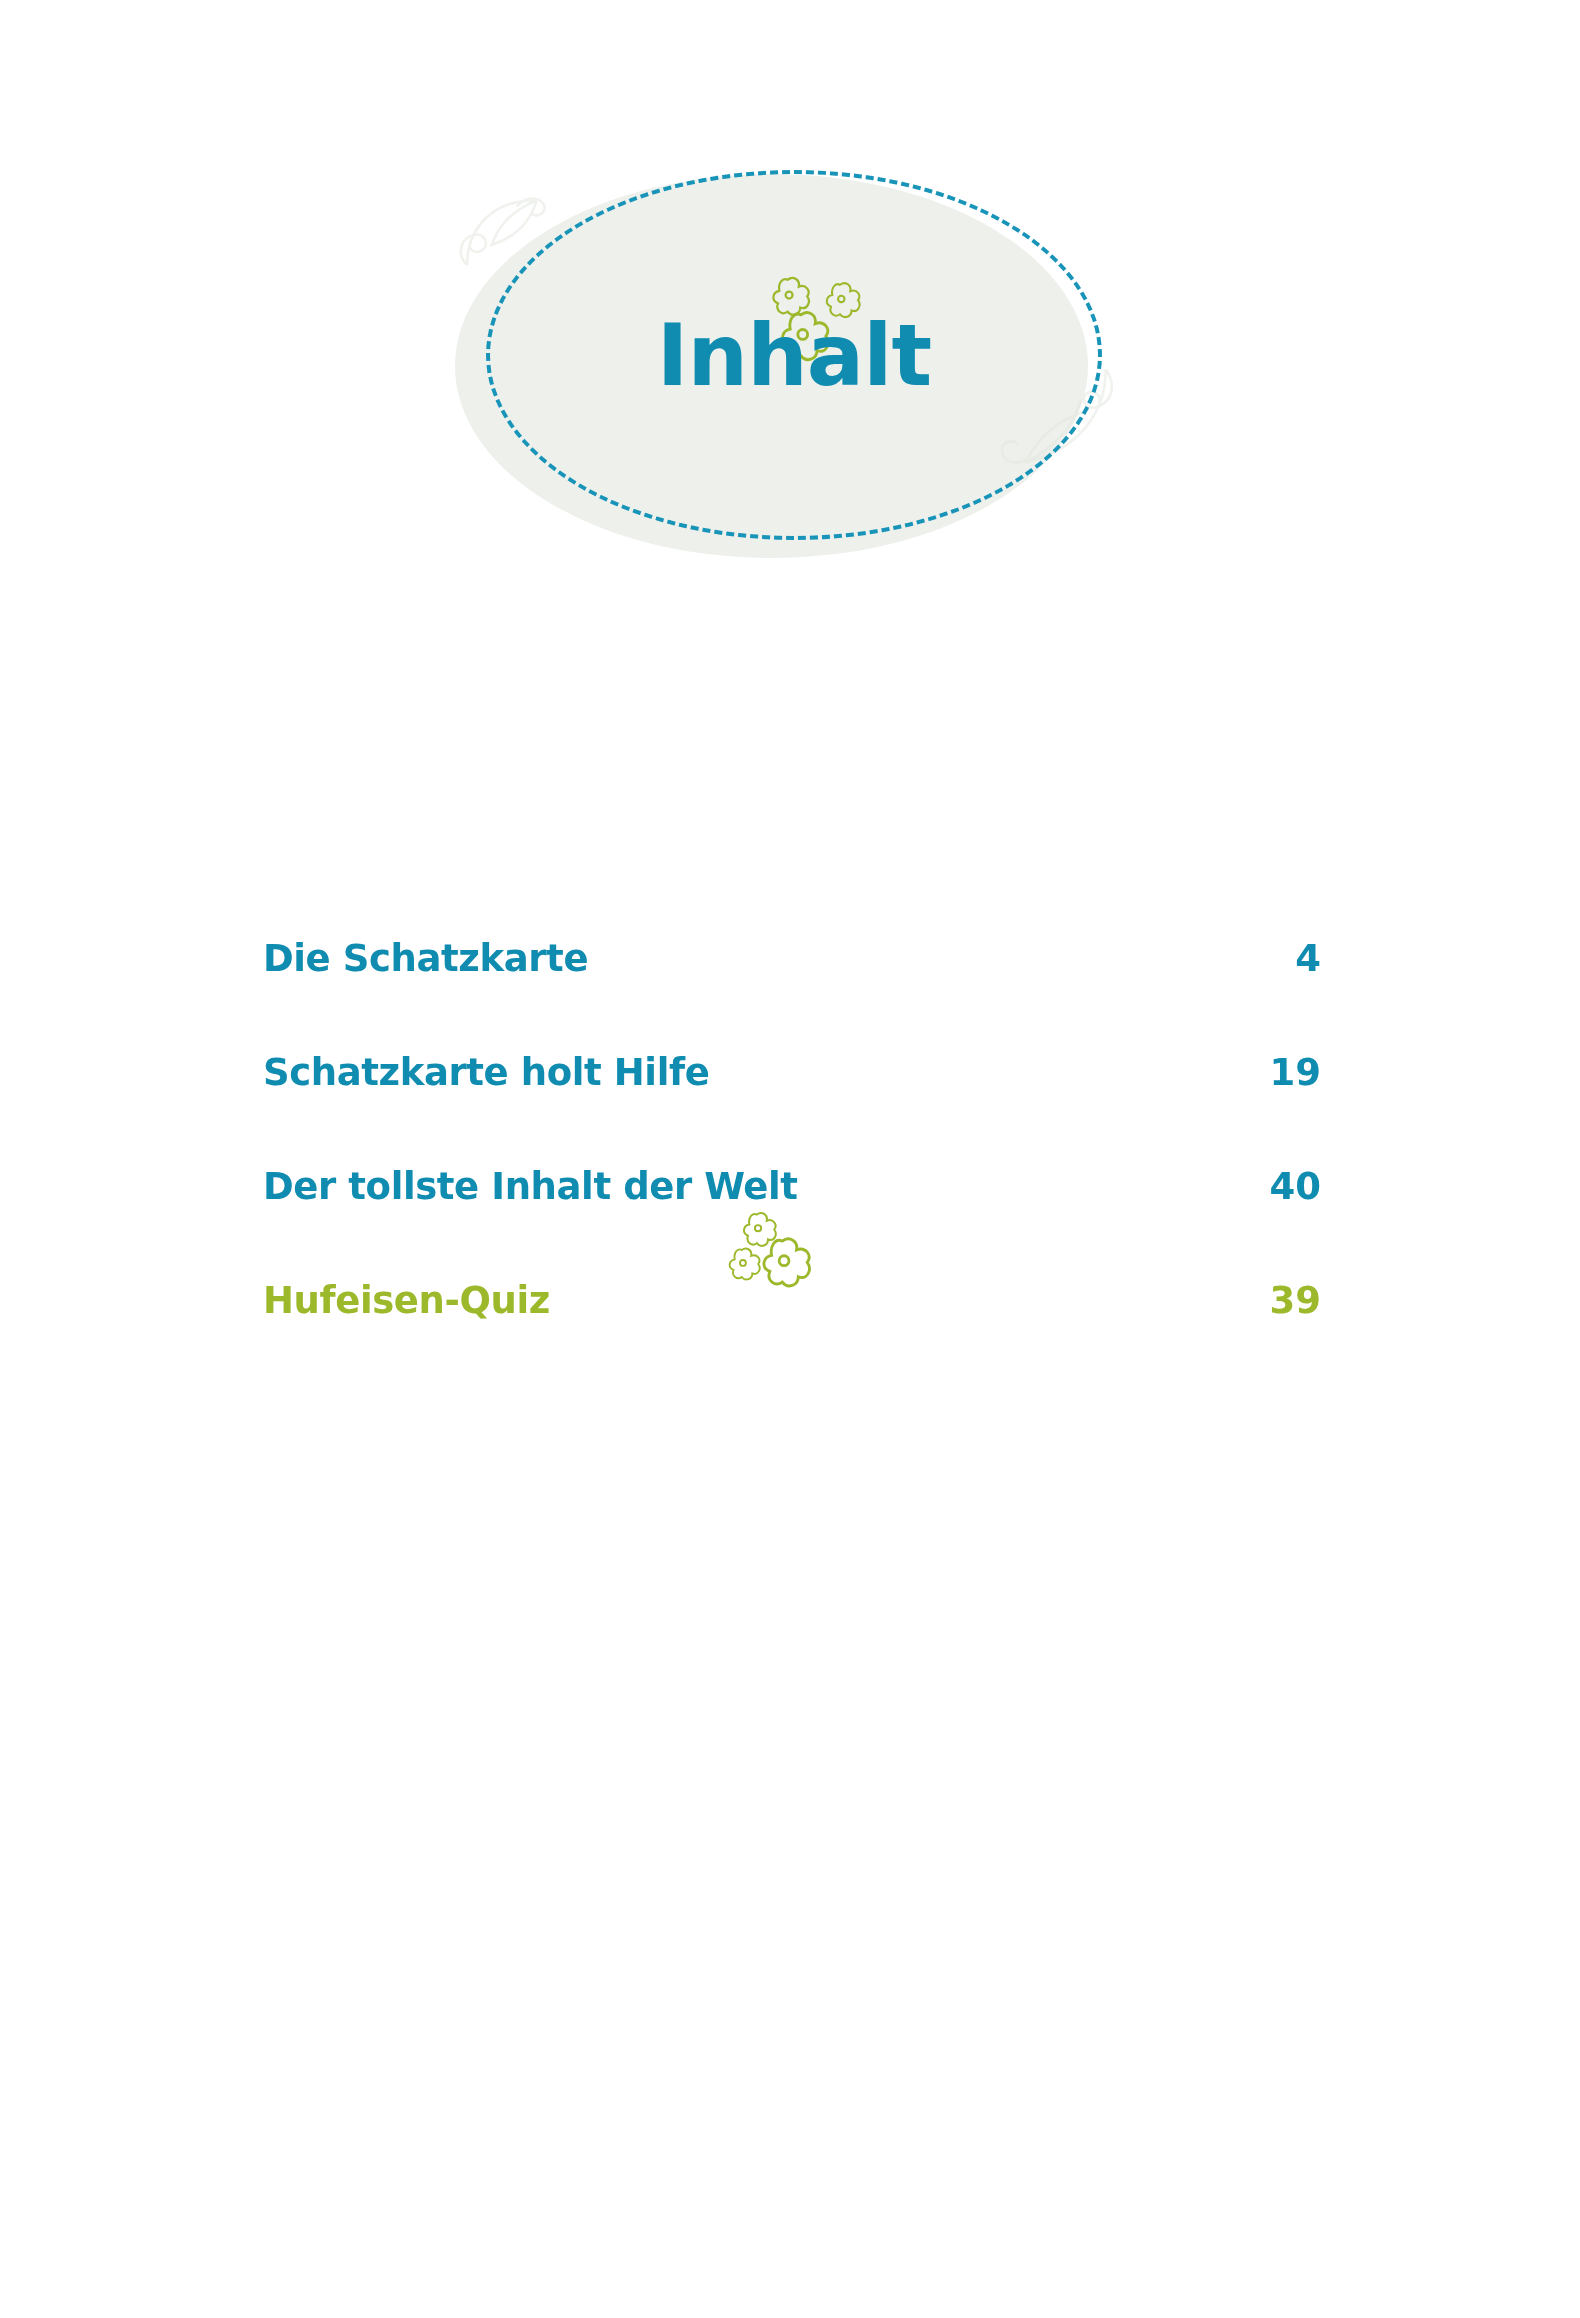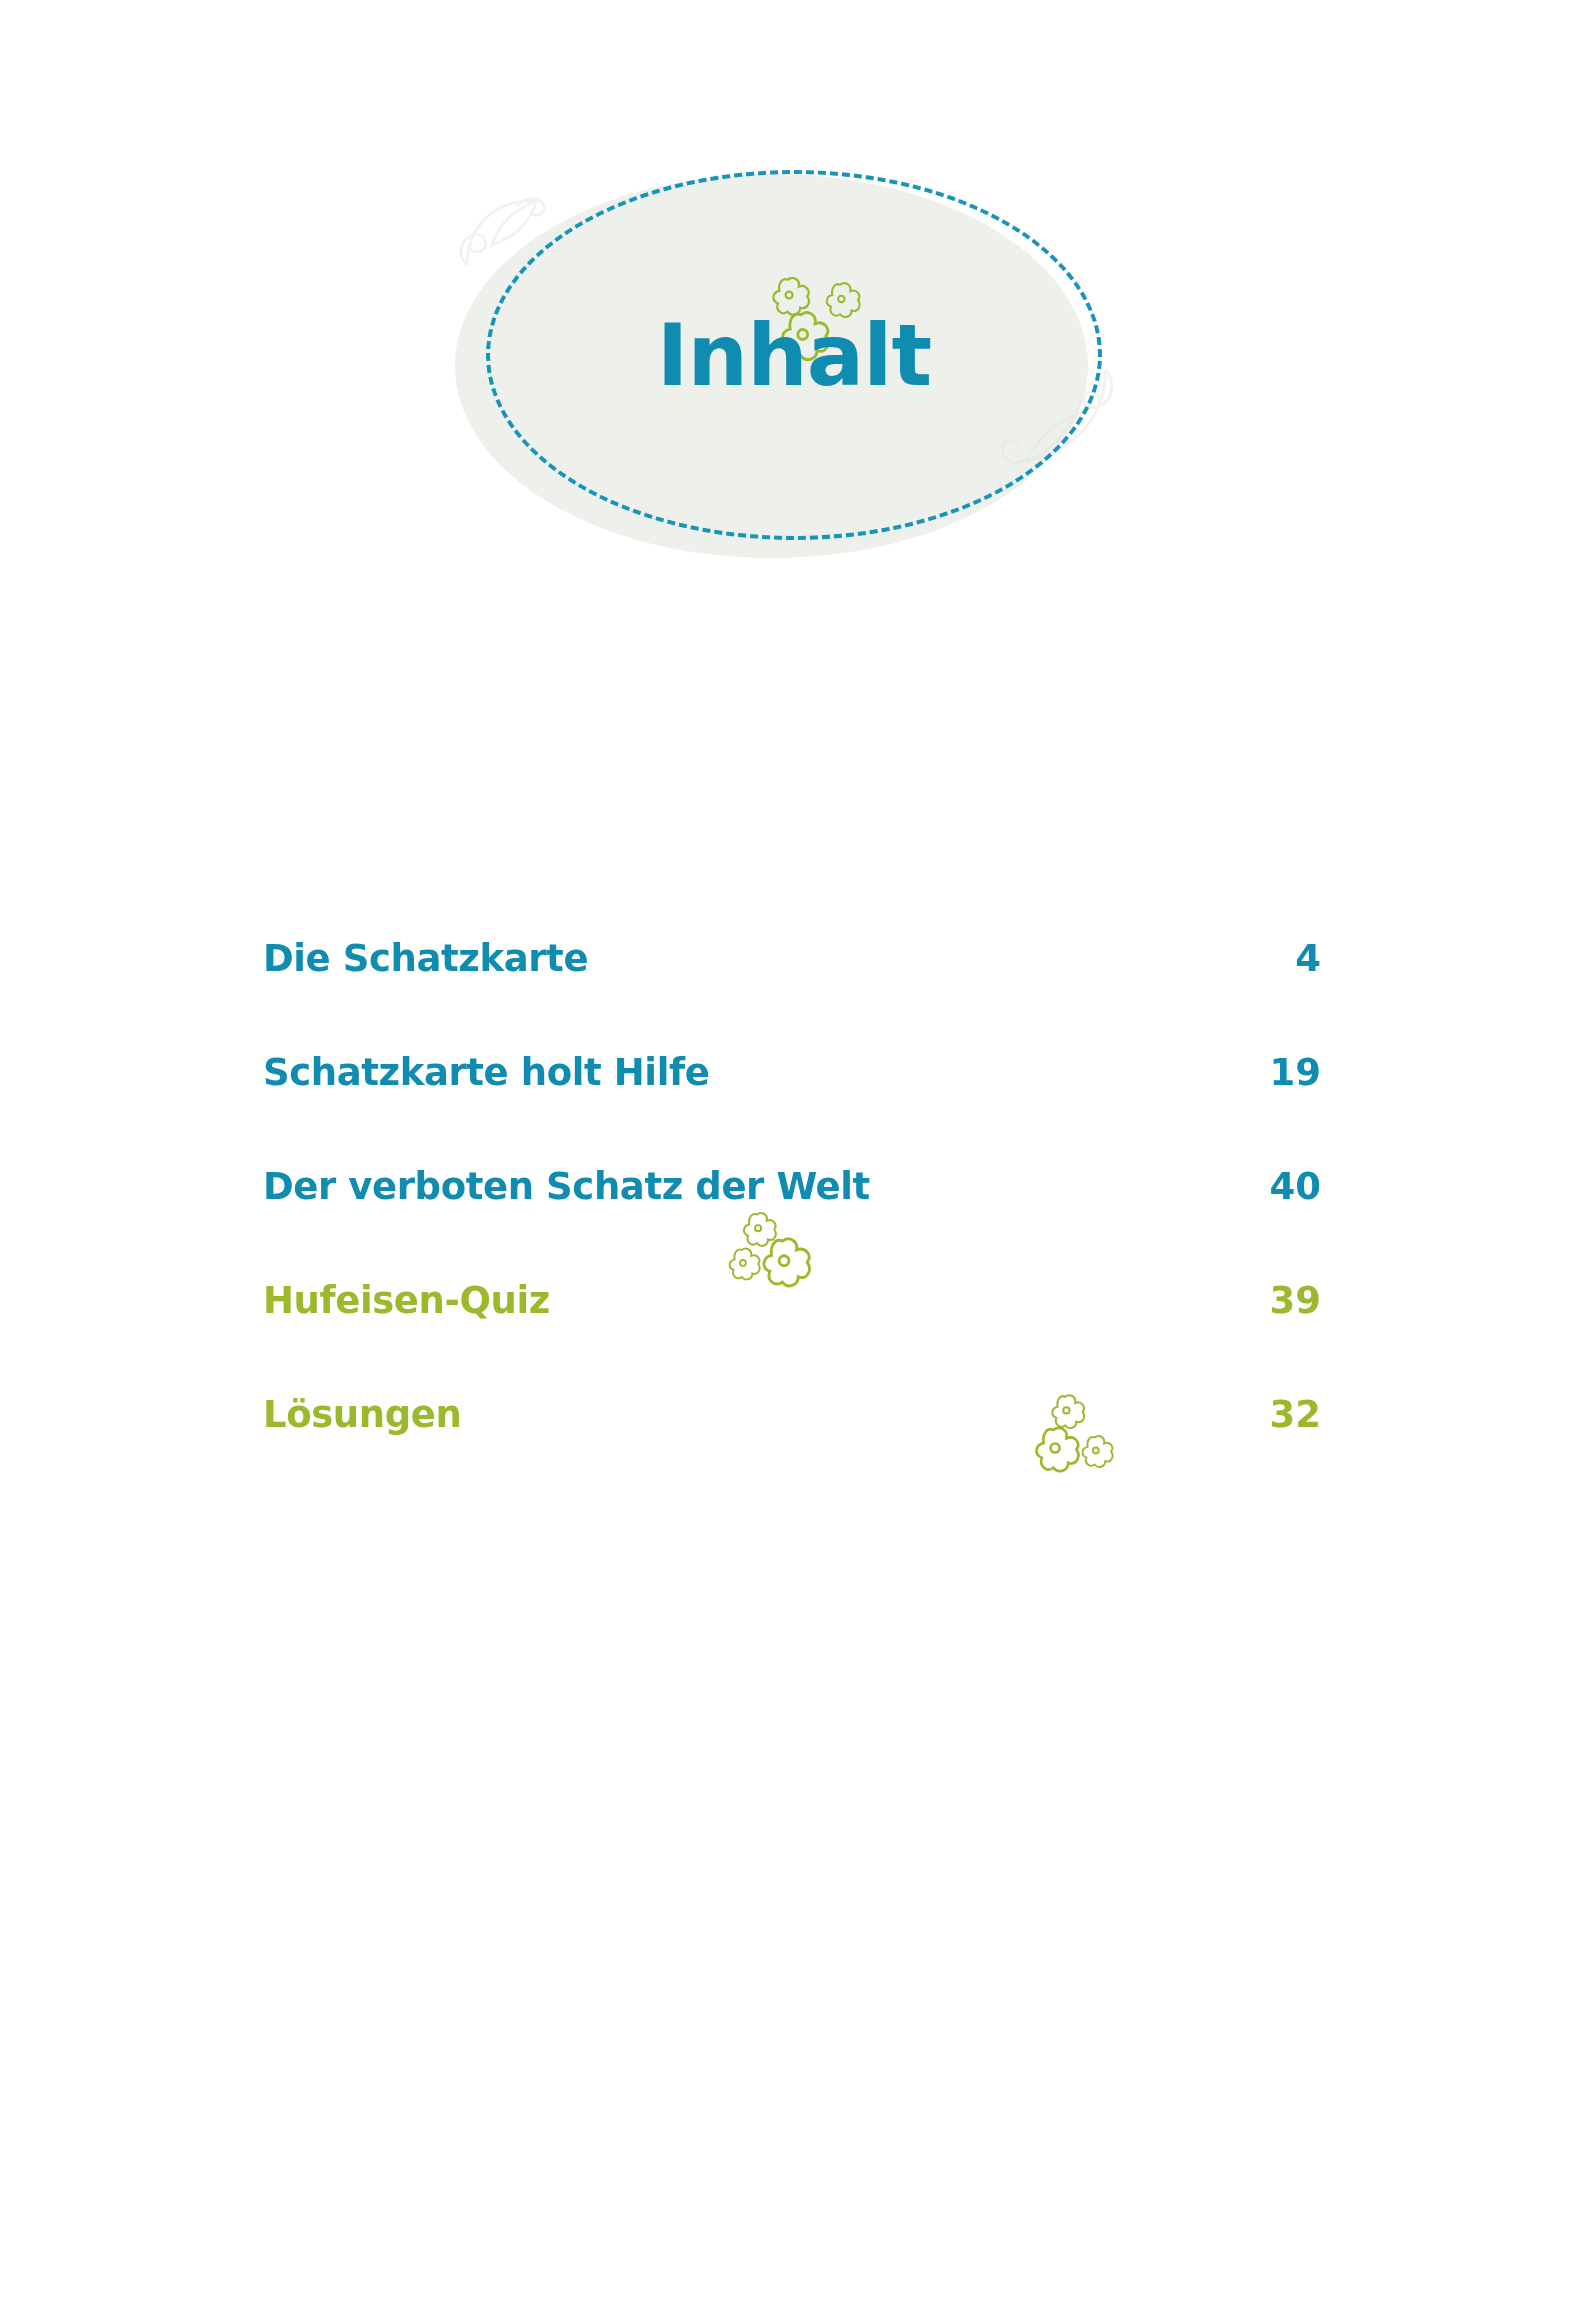--- a/index.html
+++ b/index.html
@@ -167,21 +167,21 @@
     <span class="toc-page c-blue">4</span>
   </div>
 
 
   <div class="toc-row">
     <span class="toc-title c-blue">Schatzkarte holt Hilfe</span>
     <span class="toc-page c-blue">19</span>
   </div>
 
   <div class="toc-row">
-    <span class="toc-title c-blue">Der verboten Schatz der Welt</span>
+    <span class="toc-title c-blue">Der tollste Inhalt der Welt</span>
     <span class="toc-page c-blue">40</span>
   </div>
 
   <div class="toc-row">
     <span class="flower-cluster" style="left:727px; top:-34px;">
       <svg width="107" height="98" viewBox="0 0 120 110">
         <g fill="none" stroke="#9cb82b" stroke-width="3.2">
           <g transform="translate(18,2) scale(0.70)">
             <path d="M22 6 C30 0 40 6 38 16 C48 12 56 22 50 30 C56 38 50 50 40 46 C40 56 28 60 22 52 C14 58 4 50 8 40 C-2 36 0 24 10 22 C8 12 14 2 22 6 Z"></path>
             <circle cx="24" cy="28" r="5"></circle>
@@ -194,37 +194,15 @@
             <path d="M22 6 C30 0 40 6 38 16 C48 12 56 22 50 30 C56 38 50 50 40 46 C40 56 28 60 22 52 C14 58 4 50 8 40 C-2 36 0 24 10 22 C8 12 14 2 22 6 Z"></path>
             <circle cx="24" cy="28" r="5.5"></circle>
           </g>
         </g>
       </svg>
     </span>
     <span class="toc-title c-green">Hufeisen-Quiz</span>
     <span class="toc-page c-green">39</span>
   </div>
 
-  <div class="toc-row">
-    <span class="flower-cluster" style="left:1030px; top:36px;">
-      <svg width="107" height="98" viewBox="0 0 120 110">
-        <g fill="none" stroke="#9cb82b" stroke-width="3.2">
-          <g transform="translate(24,0) scale(0.70)">
-            <path d="M22 6 C30 0 40 6 38 16 C48 12 56 22 50 30 C56 38 50 50 40 46 C40 56 28 60 22 52 C14 58 4 50 8 40 C-2 36 0 24 10 22 C8 12 14 2 22 6 Z"></path>
-            <circle cx="24" cy="28" r="5"></circle>
-          </g>
-          <g transform="translate(6,36) scale(0.92)">
-            <path d="M22 6 C30 0 40 6 38 16 C48 12 56 22 50 30 C56 38 50 50 40 46 C40 56 28 60 22 52 C14 58 4 50 8 40 C-2 36 0 24 10 22 C8 12 14 2 22 6 Z"></path>
-            <circle cx="24" cy="28" r="5.5"></circle>
-          </g>
-          <g transform="translate(58,46) scale(0.66)">
-            <path d="M22 6 C30 0 40 6 38 16 C48 12 56 22 50 30 C56 38 50 50 40 46 C40 56 28 60 22 52 C14 58 4 50 8 40 C-2 36 0 24 10 22 C8 12 14 2 22 6 Z"></path>
-            <circle cx="24" cy="28" r="5"></circle>
-          </g>
-        </g>
-      </svg>
-    </span>
-    <span class="toc-title c-green">Lösungen</span>
-    <span class="toc-page c-green">32</span>
-  </div>
 
 </div>
 
 
 </body></html>

